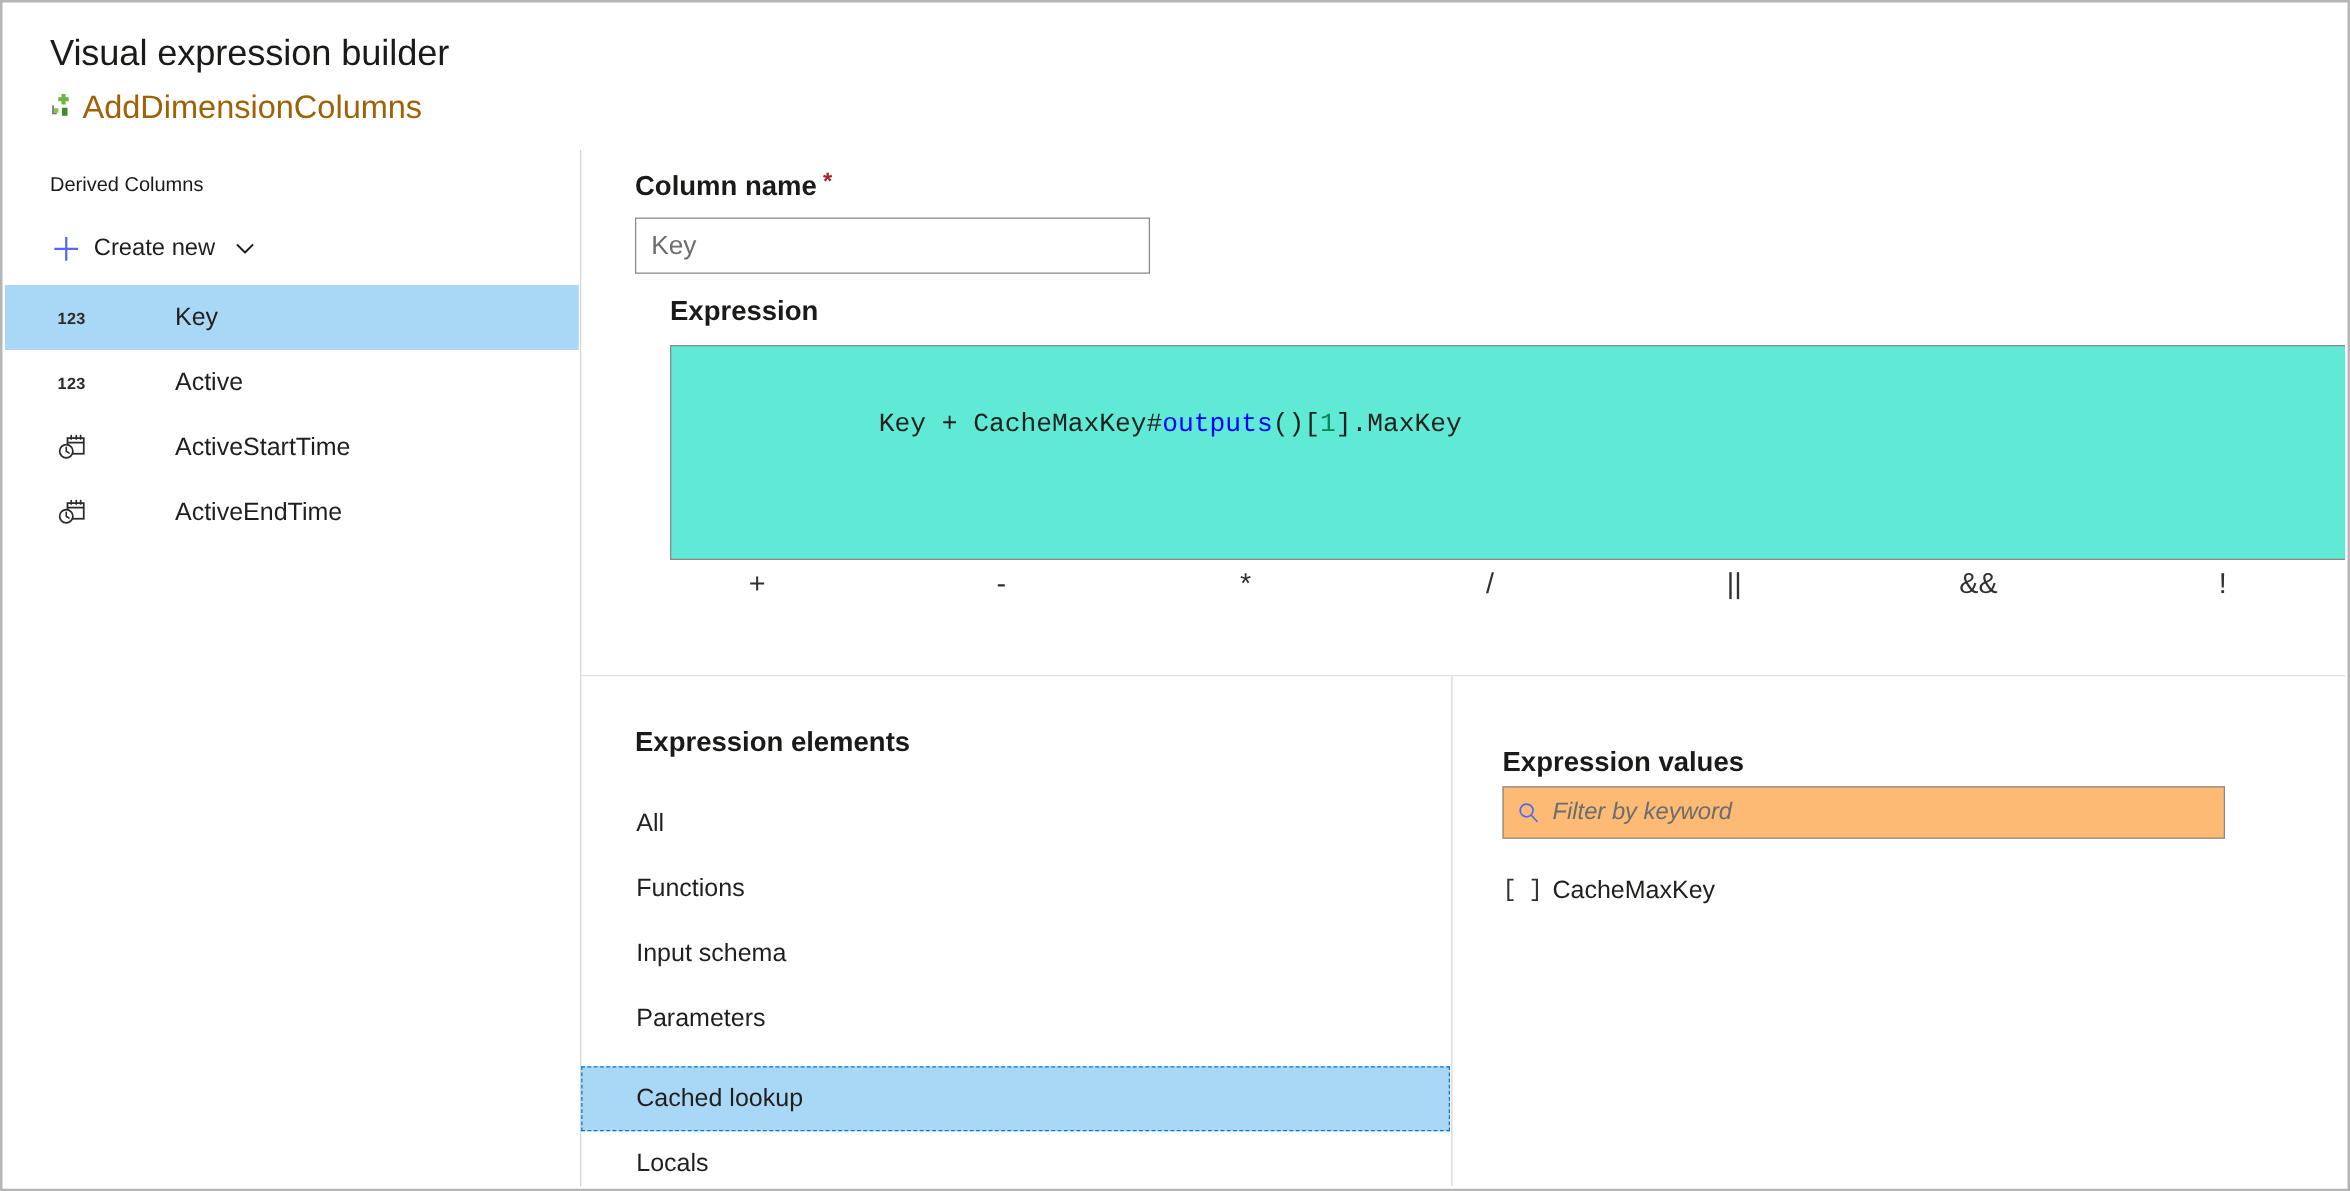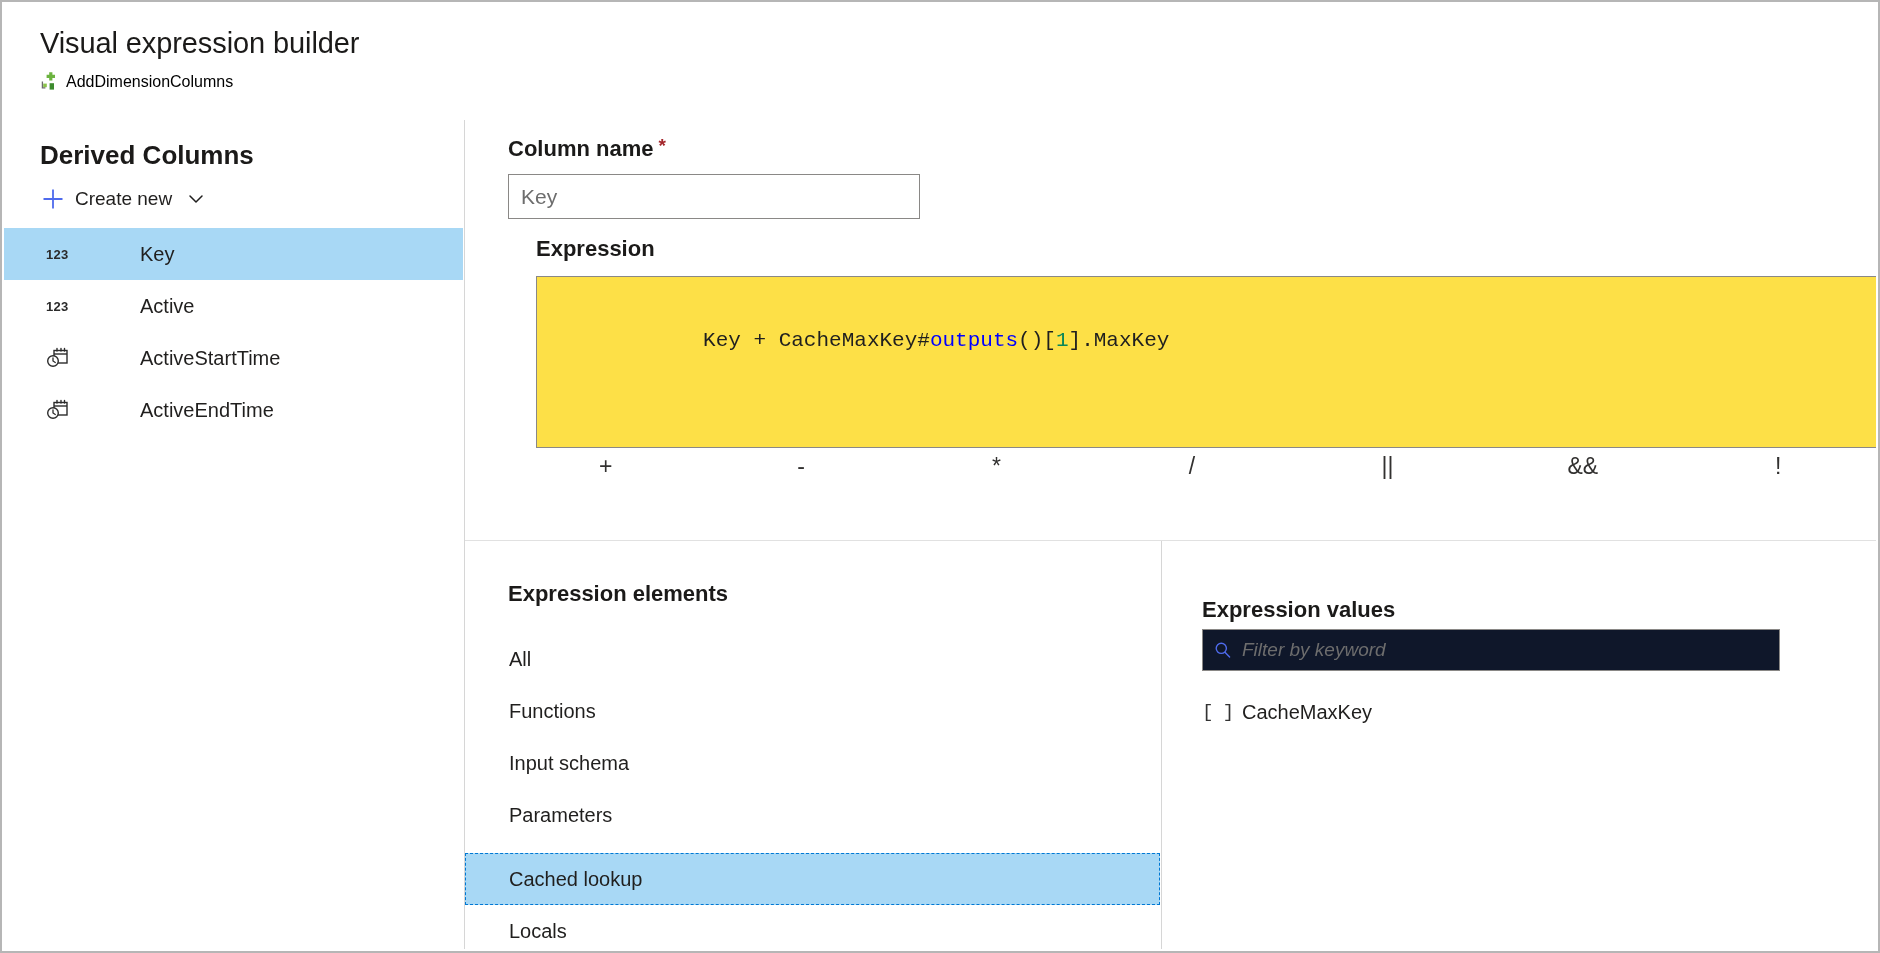--- a/index.html
+++ b/index.html
@@ -44,22 +44,22 @@
     margin-top: 10px;
     gap: 4px;
   }
   .derived-icon {
     width: 22px;
     height: 22px;
     flex: 0 0 22px;
     display: block;
   }
   .subtitle-text {
-    font-size: 16px;
-    color: #000000;
+    font-size: 26px;
+    color: #a16207;
     line-height: 1.1;
     text-align: right;
   }
 
   
   .sidebar {
     position: absolute;
     left: 2px;
     top: 118px;
     width: 460px;
@@ -71,22 +71,22 @@
     left: 462px;
     top: 118px;
     bottom: 2px;
     width: 1px;
     background: #d6d6d6;
   }
   .sidebar-title {
     position: absolute;
     left: 36px;
     top: 20px;
-    font-size: 26px;
-    font-weight: bold;
+    font-size: 16px;
+    font-weight: normal;
     color: #1b1a19;
   }
   .create-new {
     position: absolute;
     left: 36px;
     top: 62px;
     display: flex;
     align-items: center;
     height: 34px;
     cursor: pointer;
@@ -205,21 +205,21 @@
     left: 43px;
     top: 116px;
     right: 0;
     padding-left: 28px;
   }
   .expr-box {
     margin-top: 14px;
     height: 172px;
     border: 1px solid #8a8886;
     border-right: none;
-    background: #fde047;
+    background: #5eead4;
     box-sizing: border-box;
     position: relative;
     overflow: hidden;
     cursor: text;
   }
   .expr-line {
     position: absolute;
     left: 40px;
     top: 22px;
     font-family: "Liberation Mono", monospace;
@@ -333,21 +333,21 @@
     left: 40px;
     top: 56px;
   }
   .filter-wrap {
     position: absolute;
     left: 40px;
     top: 88px;
     width: 578px;
     height: 42px;
     border: 1px solid #8a8886;
-    background: #0f172a;
+    background: #fdba74;
     box-sizing: border-box;
     display: flex;
     align-items: center;
     padding: 0 10px;
   }
   .search-icon {
     width: 20px;
     height: 20px;
     flex: 0 0 20px;
     display: block;

